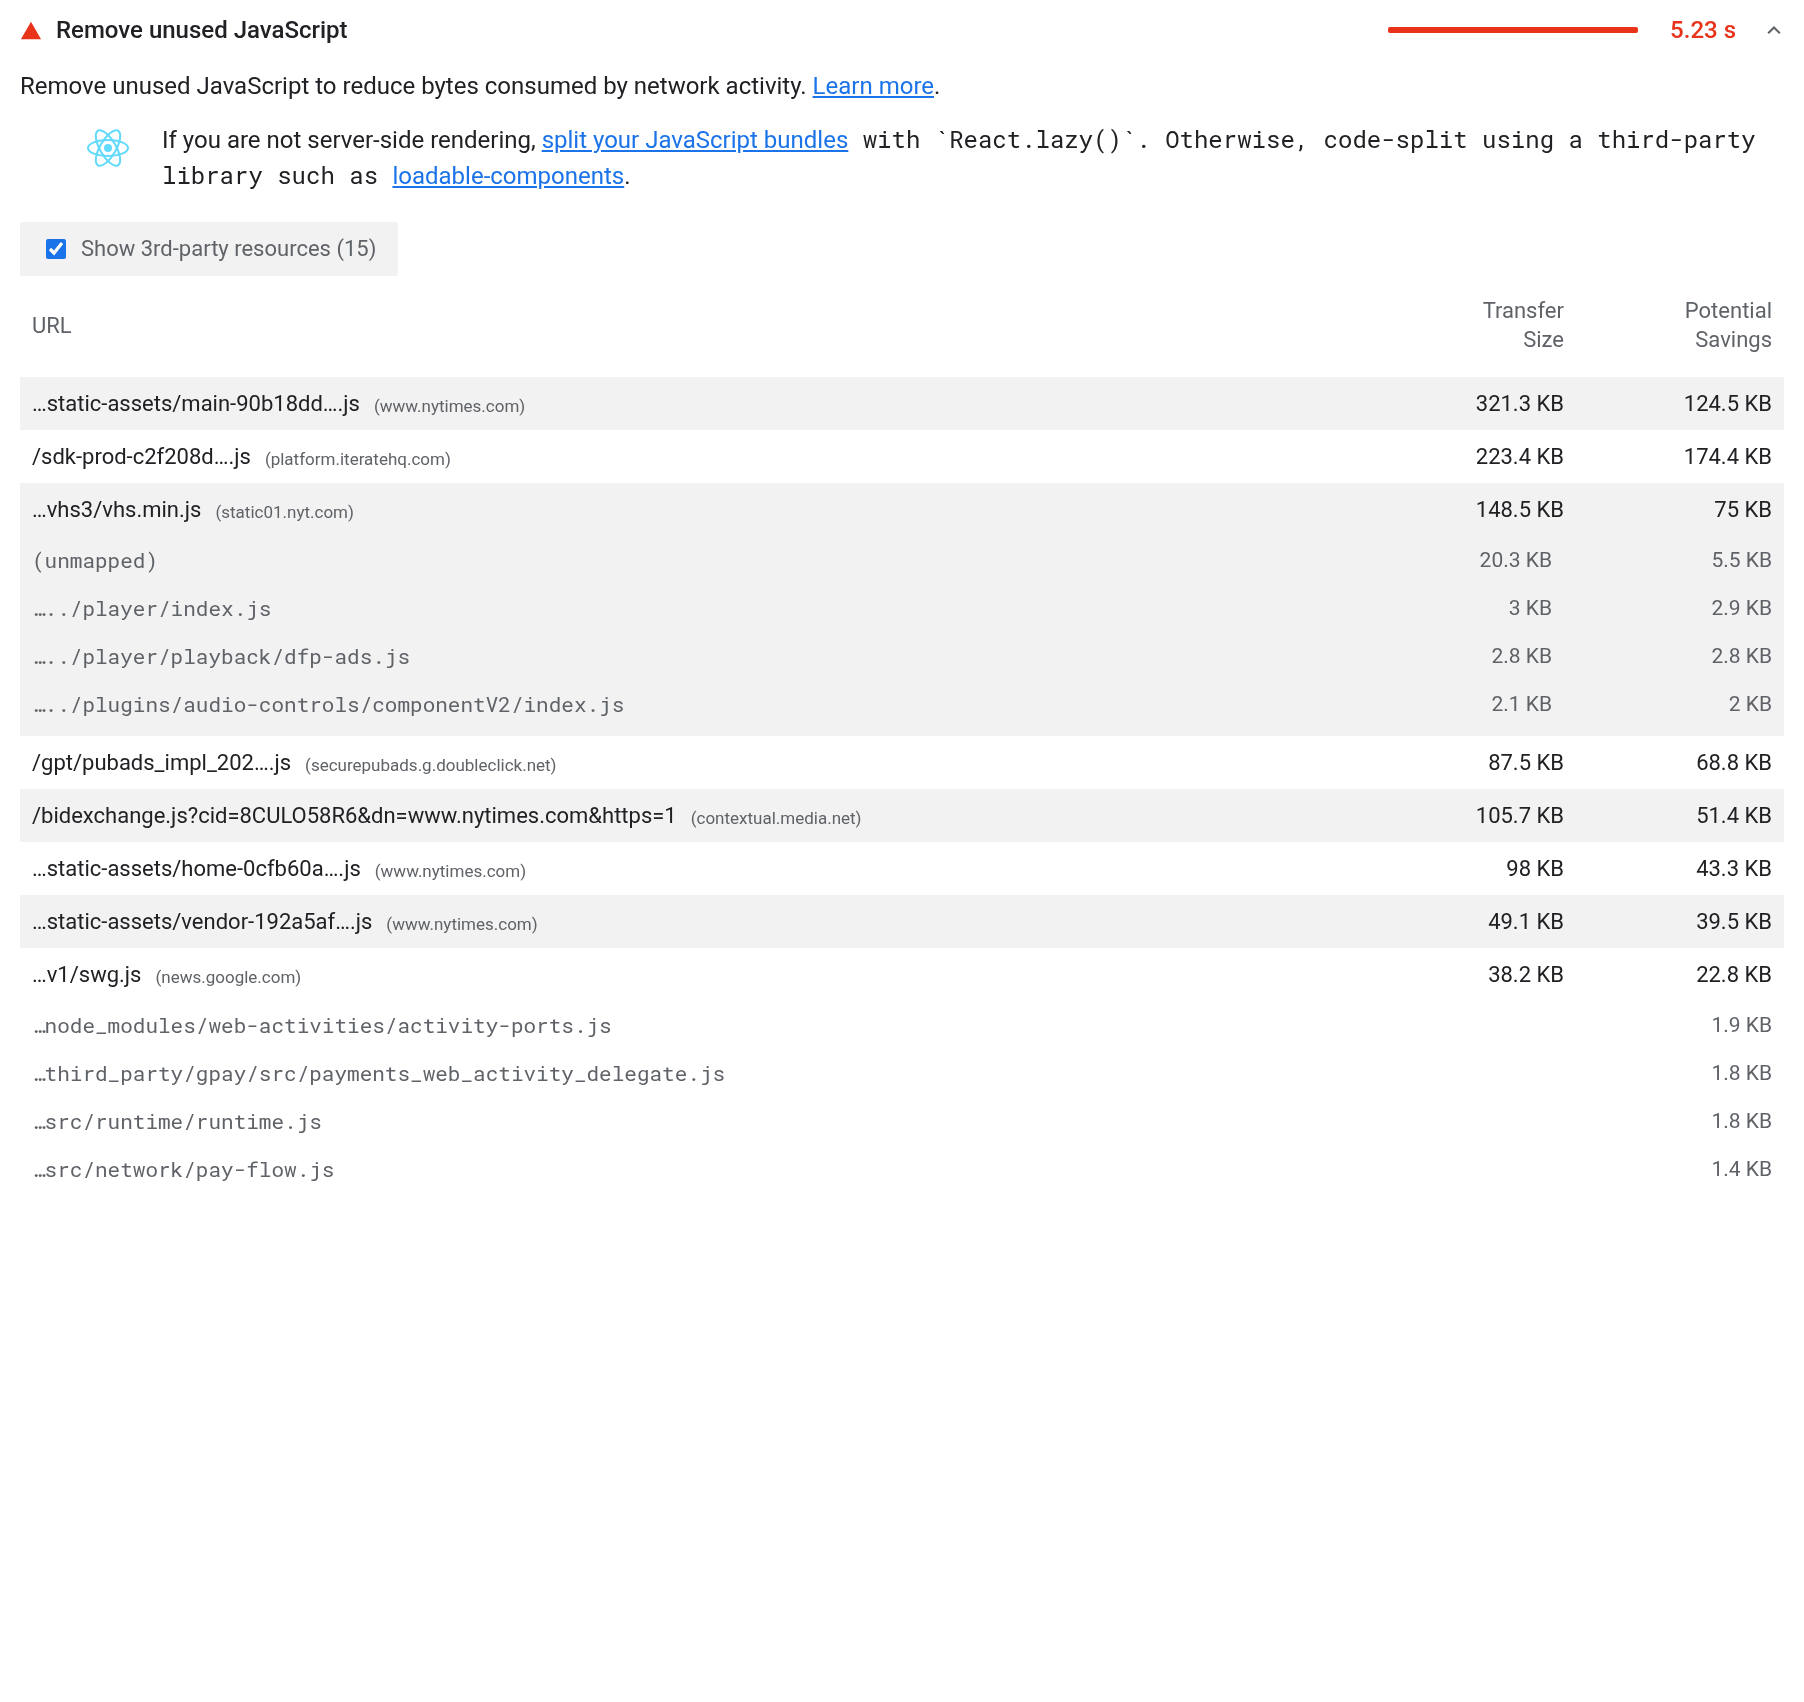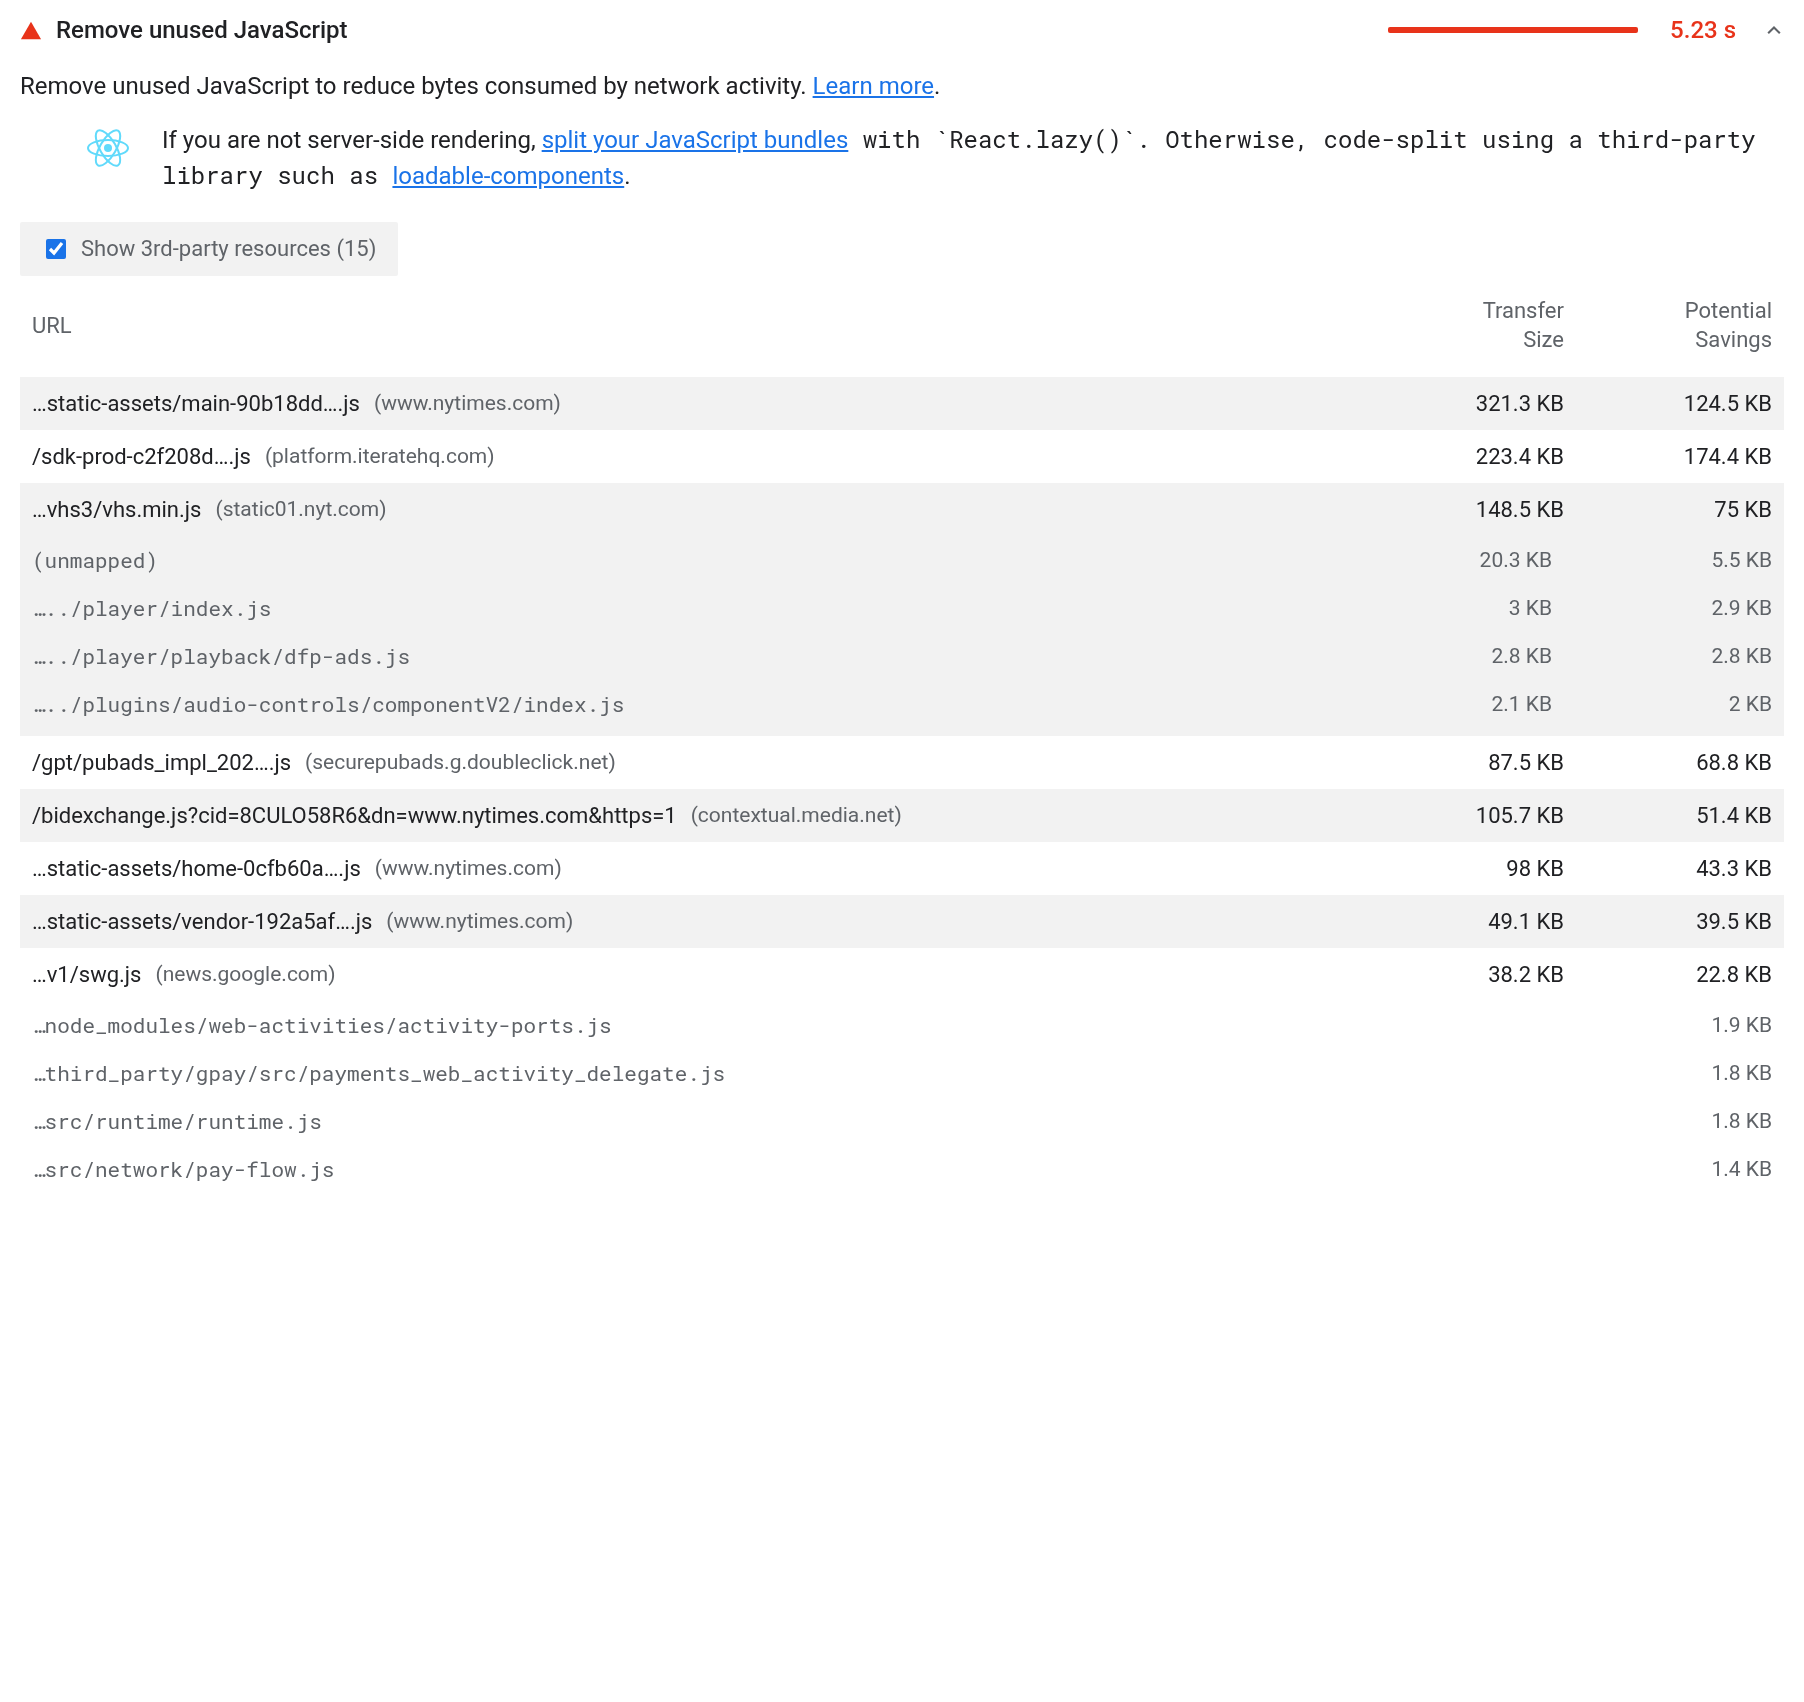--- a/index.html
+++ b/index.html
@@ -62,23 +62,23 @@
     display: grid;
     grid-template-columns: 1fr 200px 200px;
     align-items: center;
     padding: 14px 12px;
     gap: 8px;
   }
   .thead { color: var(--text-secondary); font-size: 22px; padding-bottom: 22px; }
   .th-right { text-align: right; line-height: 1.35; }
   .trow { font-size: 22px; }
   .trow.shaded { background: var(--shade); }
-  .td-url { display:flex; align-items:center; gap: 14px; overflow:hidden; white-space:nowrap; }
+  .td-url { display:flex; align-items:flex-end; gap: 14px; overflow:hidden; white-space:nowrap; }
   .td-url .path { color: var(--text-primary); }
-  .td-url .host { color: var(--text-secondary); font-size: 21px; }
+  .td-url .host { color: var(--text-secondary); font-size: 17px; }
   .td-num { text-align: right; color: var(--text-primary); }
 
   .subrow {
     display:grid;
     grid-template-columns: 1fr 200px 200px;
     align-items:center;
     padding: 10px 12px;
     gap: 20px;
     font-size: 21px;
     color: var(--text-secondary);

